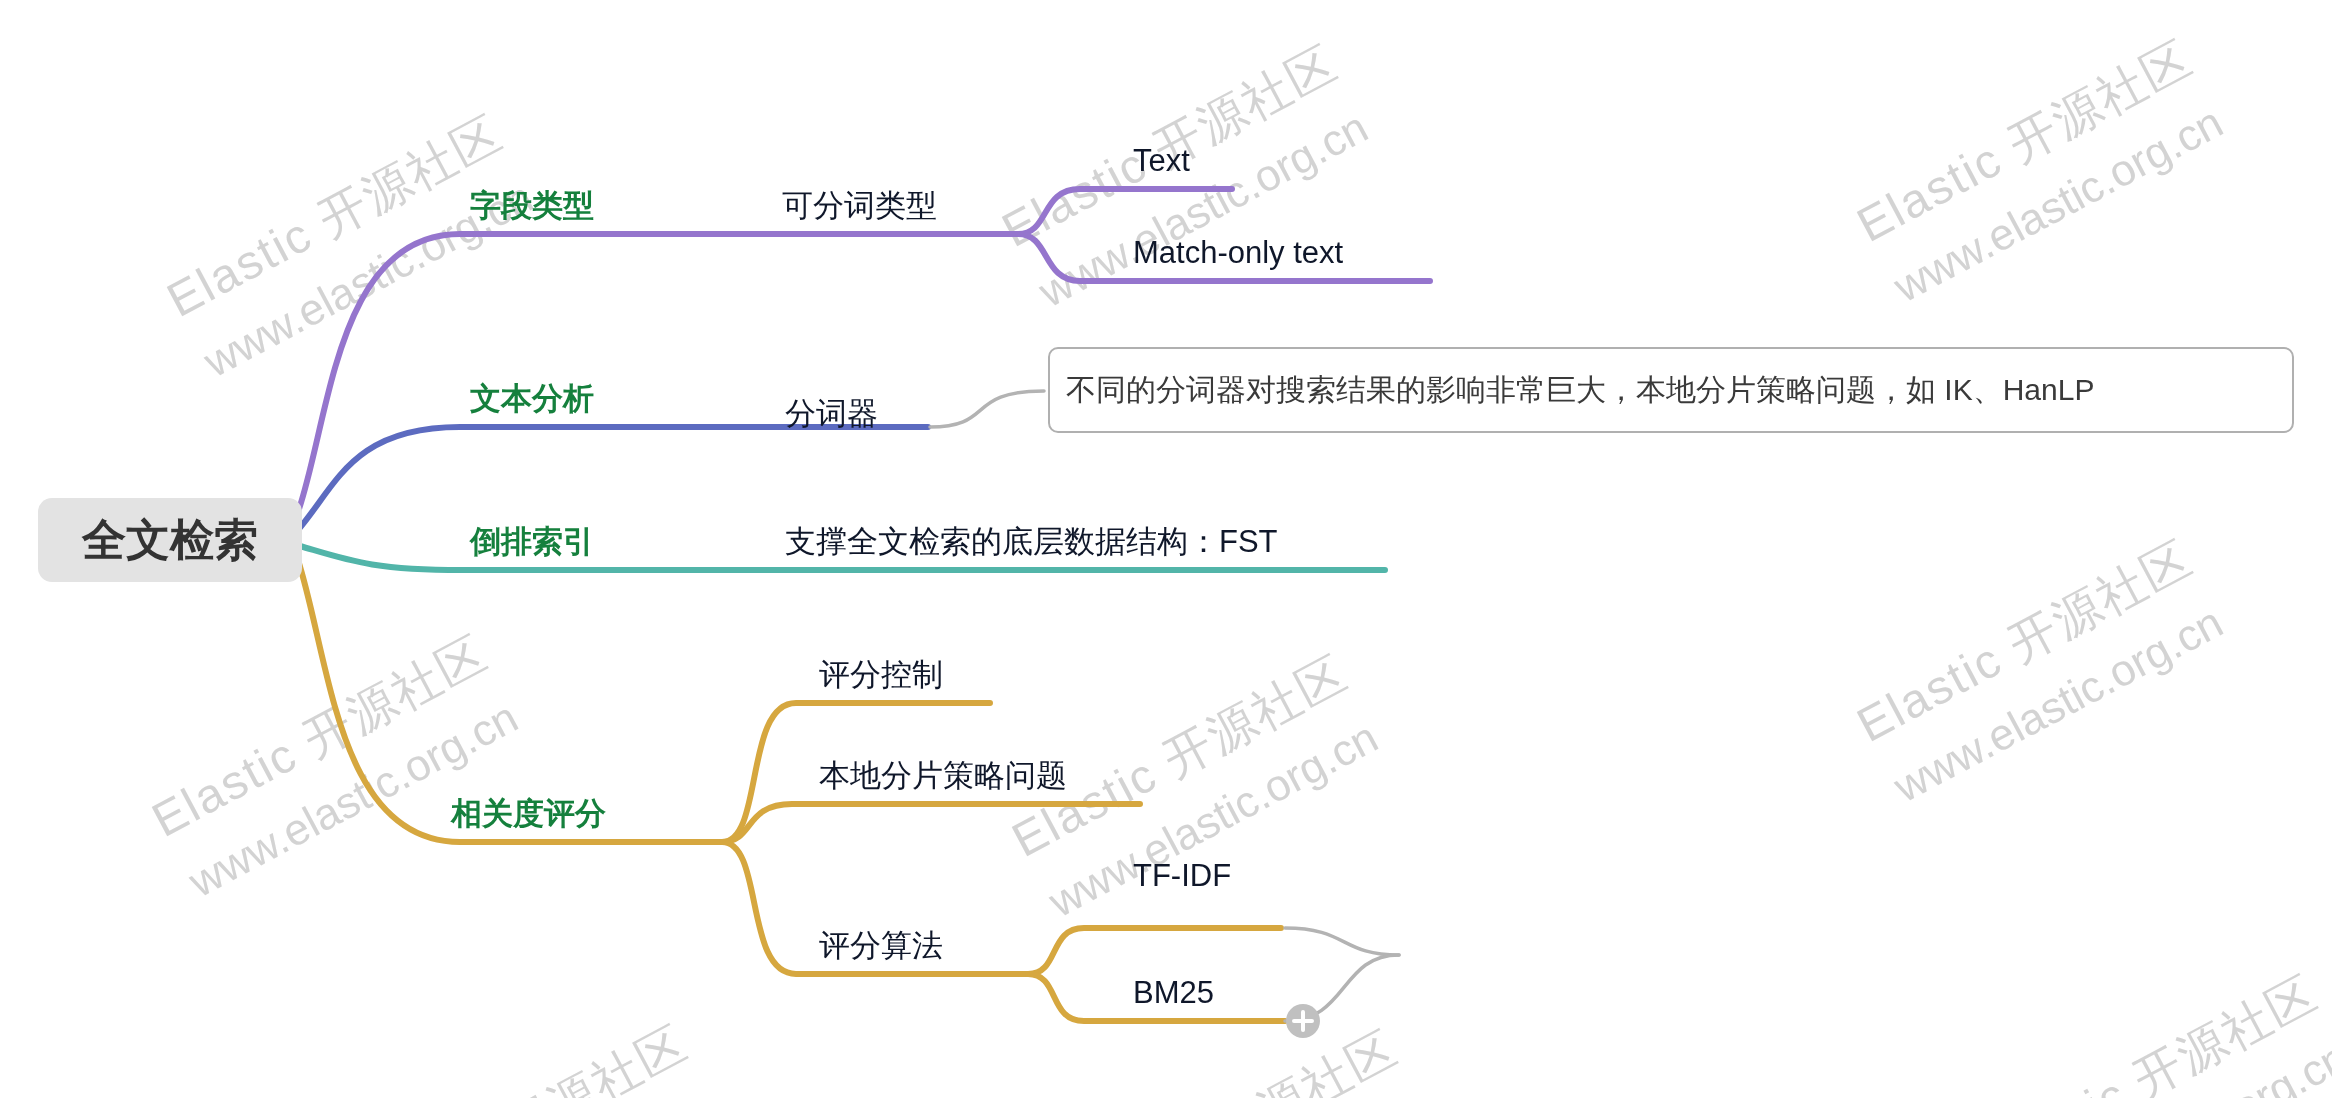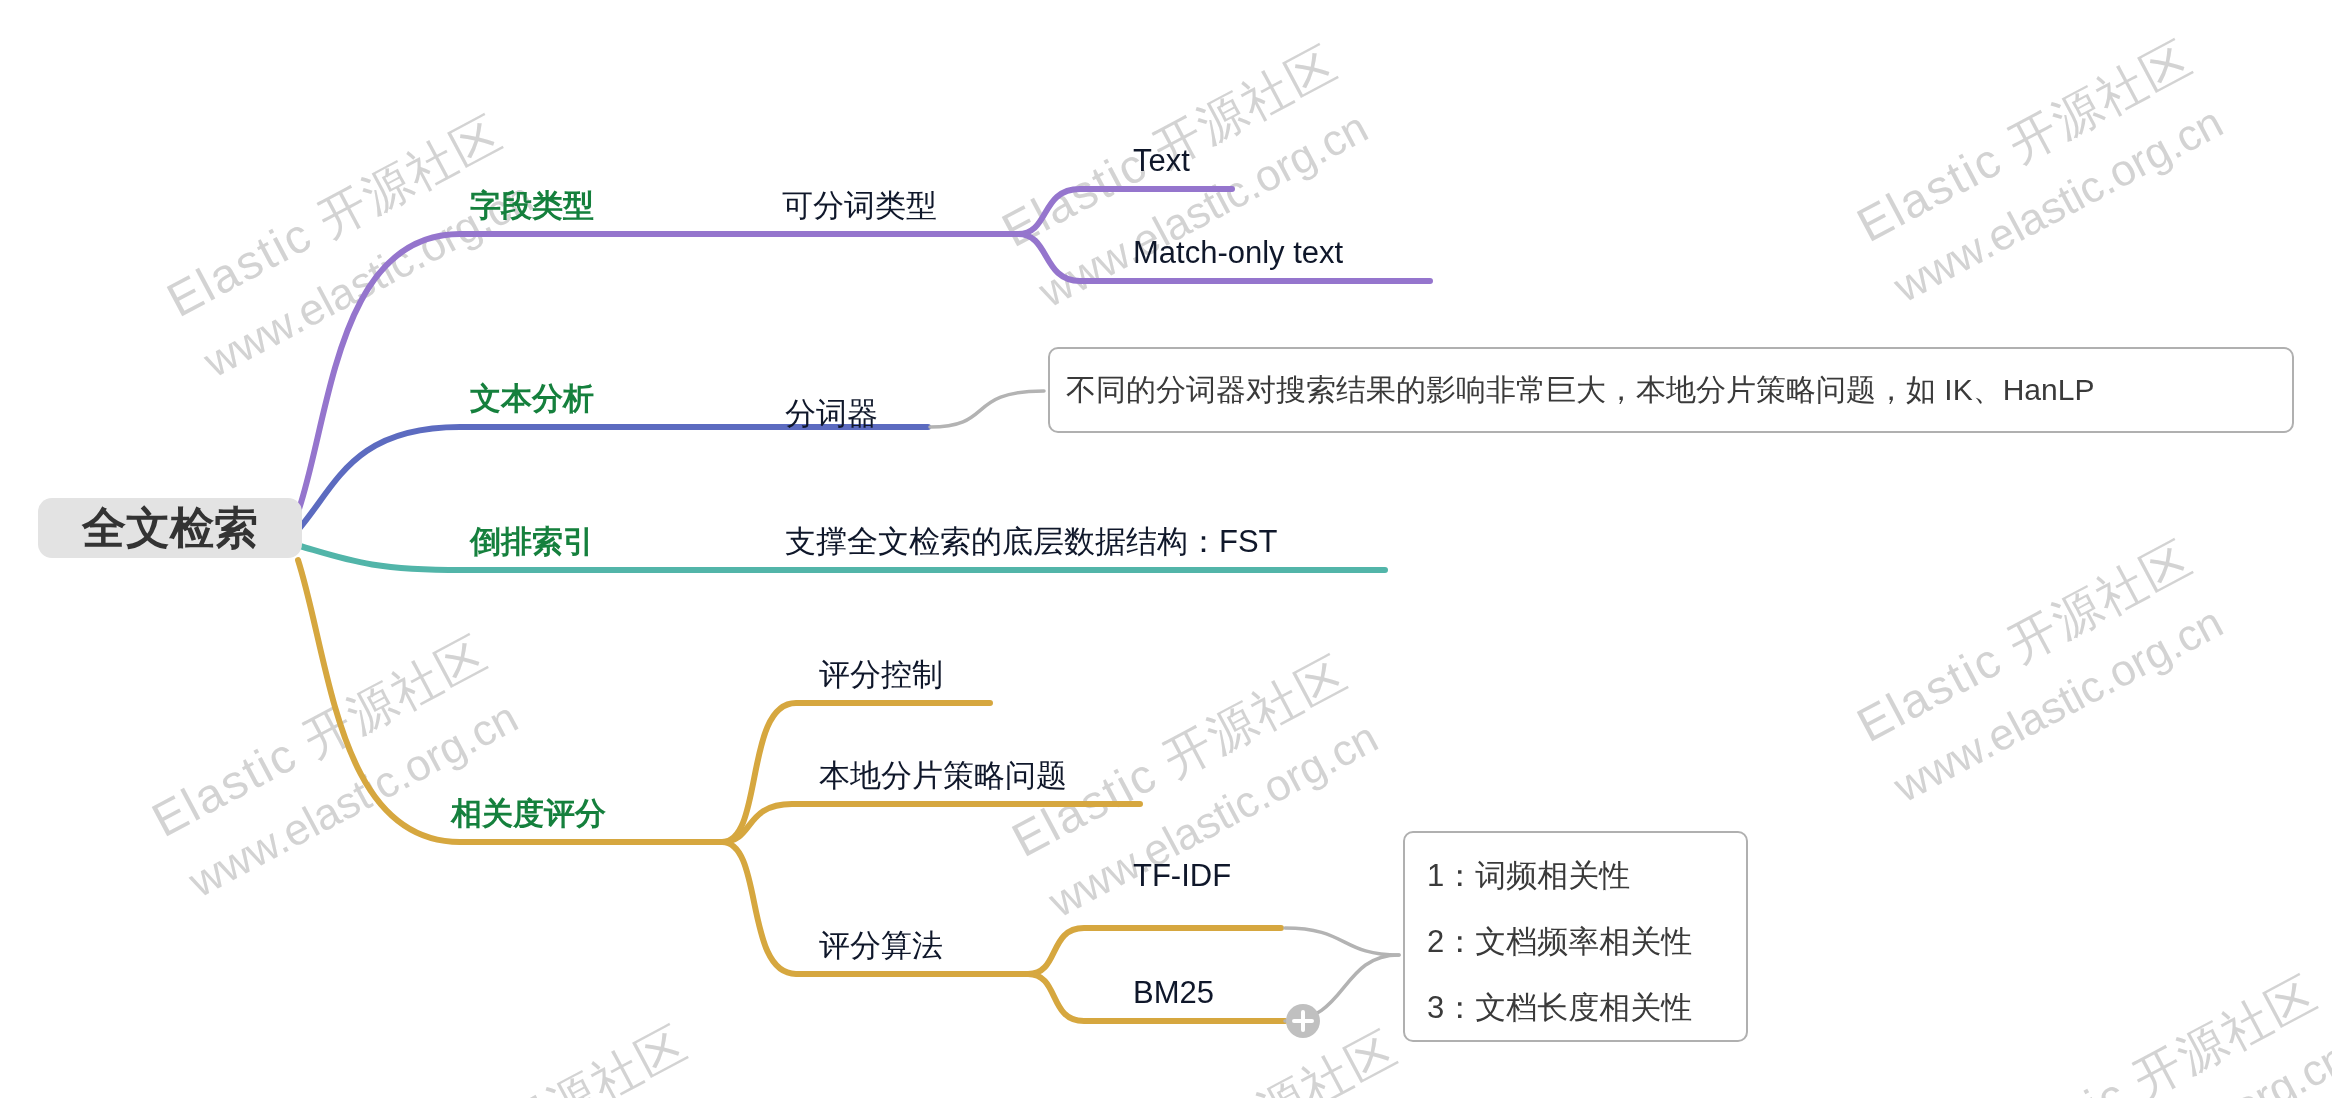--- a/index.html
+++ b/index.html
@@ -16,21 +16,21 @@
   .wm .l1{display:block;font-size:48px;letter-spacing:2px;}
   .wm .l2{display:block;font-size:44px;margin-top:14px;}
   
   svg.connectors{position:absolute;left:0;top:0;z-index:2;}
   
   .label{
     position:absolute;z-index:3;font-size:31px;line-height:40px;white-space:nowrap;color:#0f172a;
   }
   .label.bold{font-weight:700;color:#15803d;}
   .root-node{
-    position:absolute;z-index:3;left:38px;top:498px;width:264px;height:60px;
+    position:absolute;z-index:3;left:38px;top:498px;width:264px;height:84px;
     background:#e3e3e3;border-radius:14px;display:flex;align-items:center;justify-content:center;
     font-size:44px;font-weight:600;color:#333;
   }
   .note-box{
     position:absolute;z-index:3;background:#fff;border:2px solid #b0b0b0;border-radius:10px;
   }
   .note1{
     left:1048px;top:347px;width:1246px;height:86px;
     display:flex;align-items:center;padding:0 16px;box-sizing:border-box;
     font-size:30px;white-space:nowrap;
@@ -124,19 +124,14 @@
   <div class="label bold" style="left:470px;top:522px;">倒排索引</div>
   <div class="label" style="left:785px;top:522px;">支撑全文检索的底层数据结构：FST</div>
 
   <div class="label bold" style="left:451px;top:794px;">相关度评分</div>
   <div class="label" style="left:819px;top:655px;">评分控制</div>
   <div class="label" style="left:819px;top:756px;">本地分片策略问题</div>
   <div class="label" style="left:819px;top:926px;">评分算法</div>
   <div class="label" style="left:1133px;top:856px;">TF-IDF</div>
   <div class="label" style="left:1133px;top:973px;">BM25</div>
 
-  <div class="note-box note2">
-    <div class="line">1：词频相关性</div>
-    <div class="line">2：文档频率相关性</div>
-    <div class="line">3：文档长度相关性</div>
-  </div>
 
 </div>
 
 </body></html>

